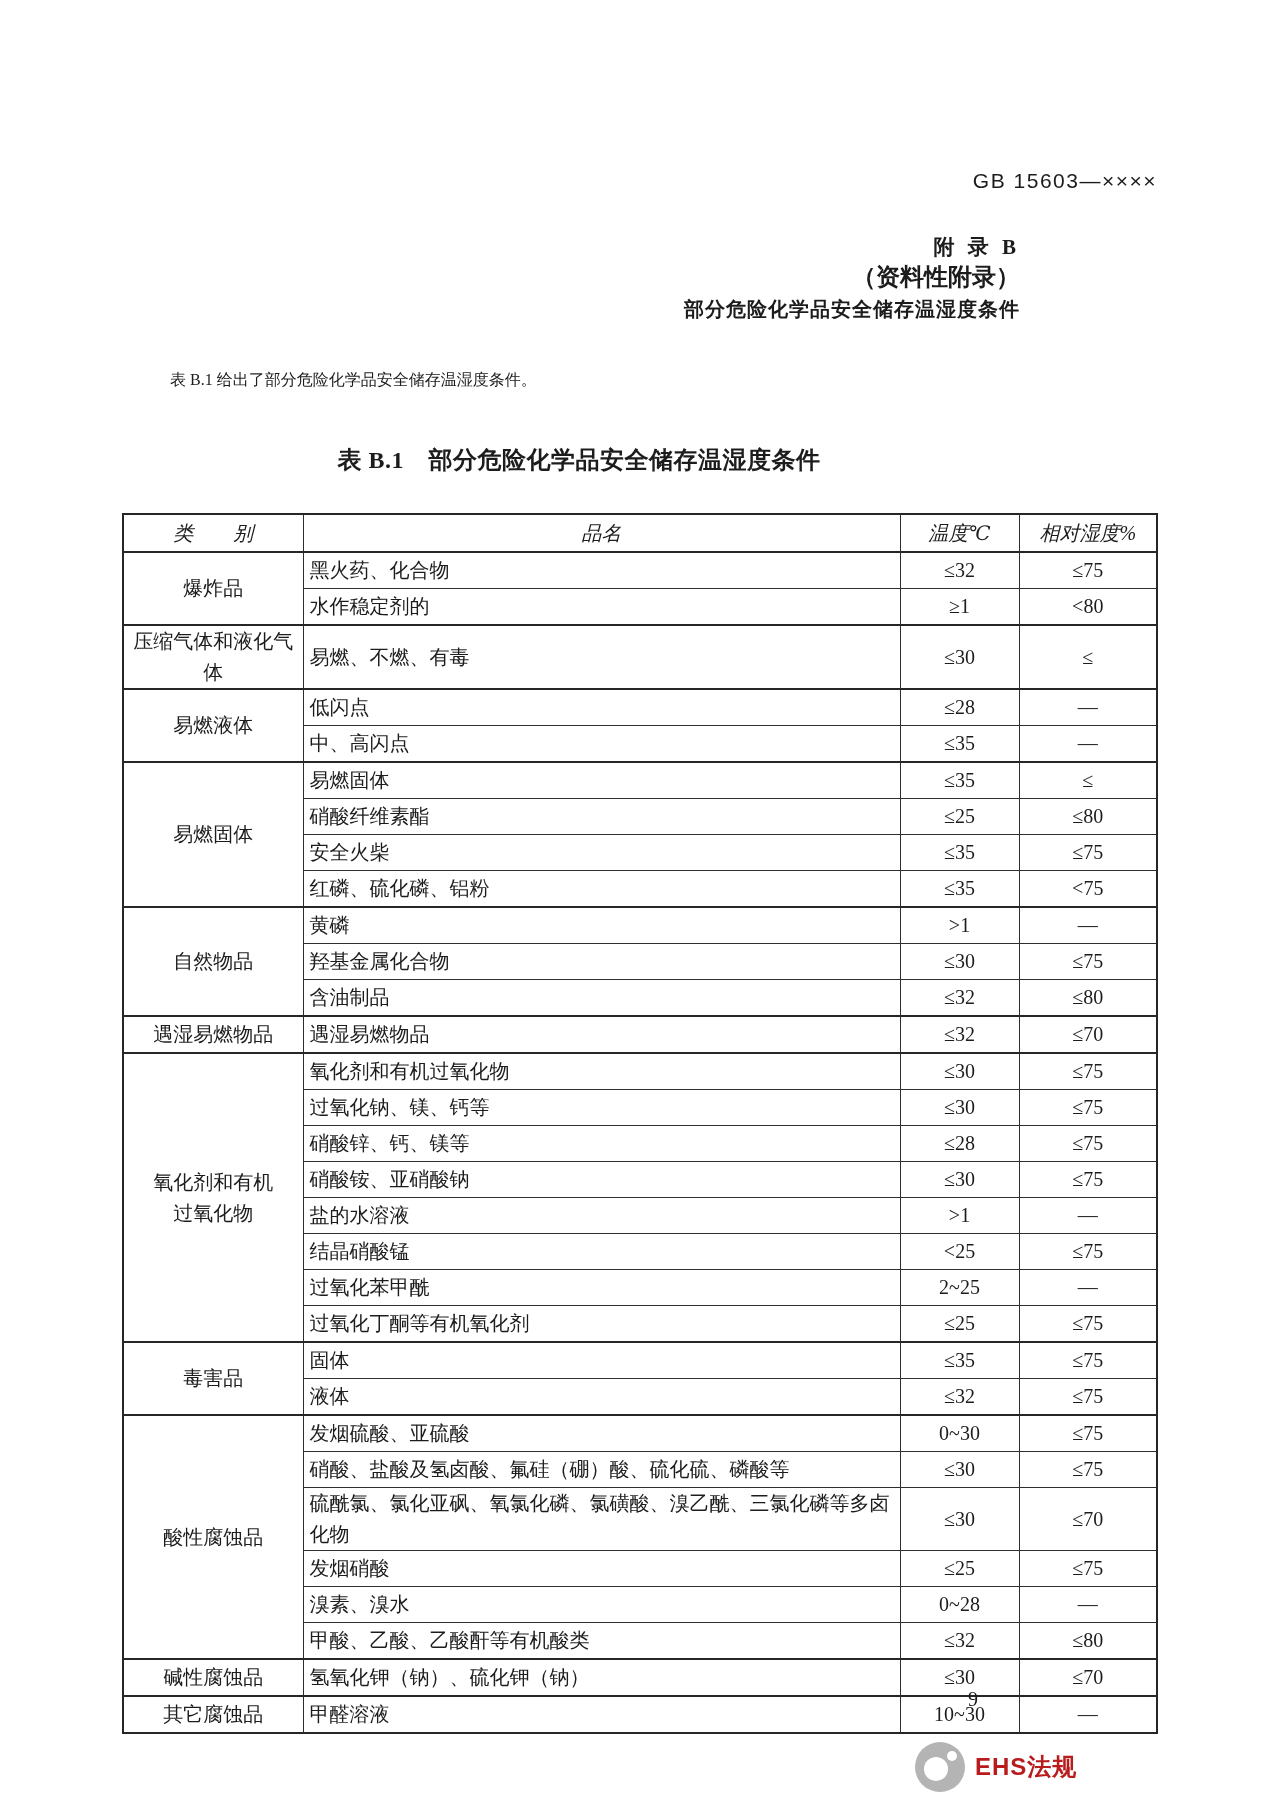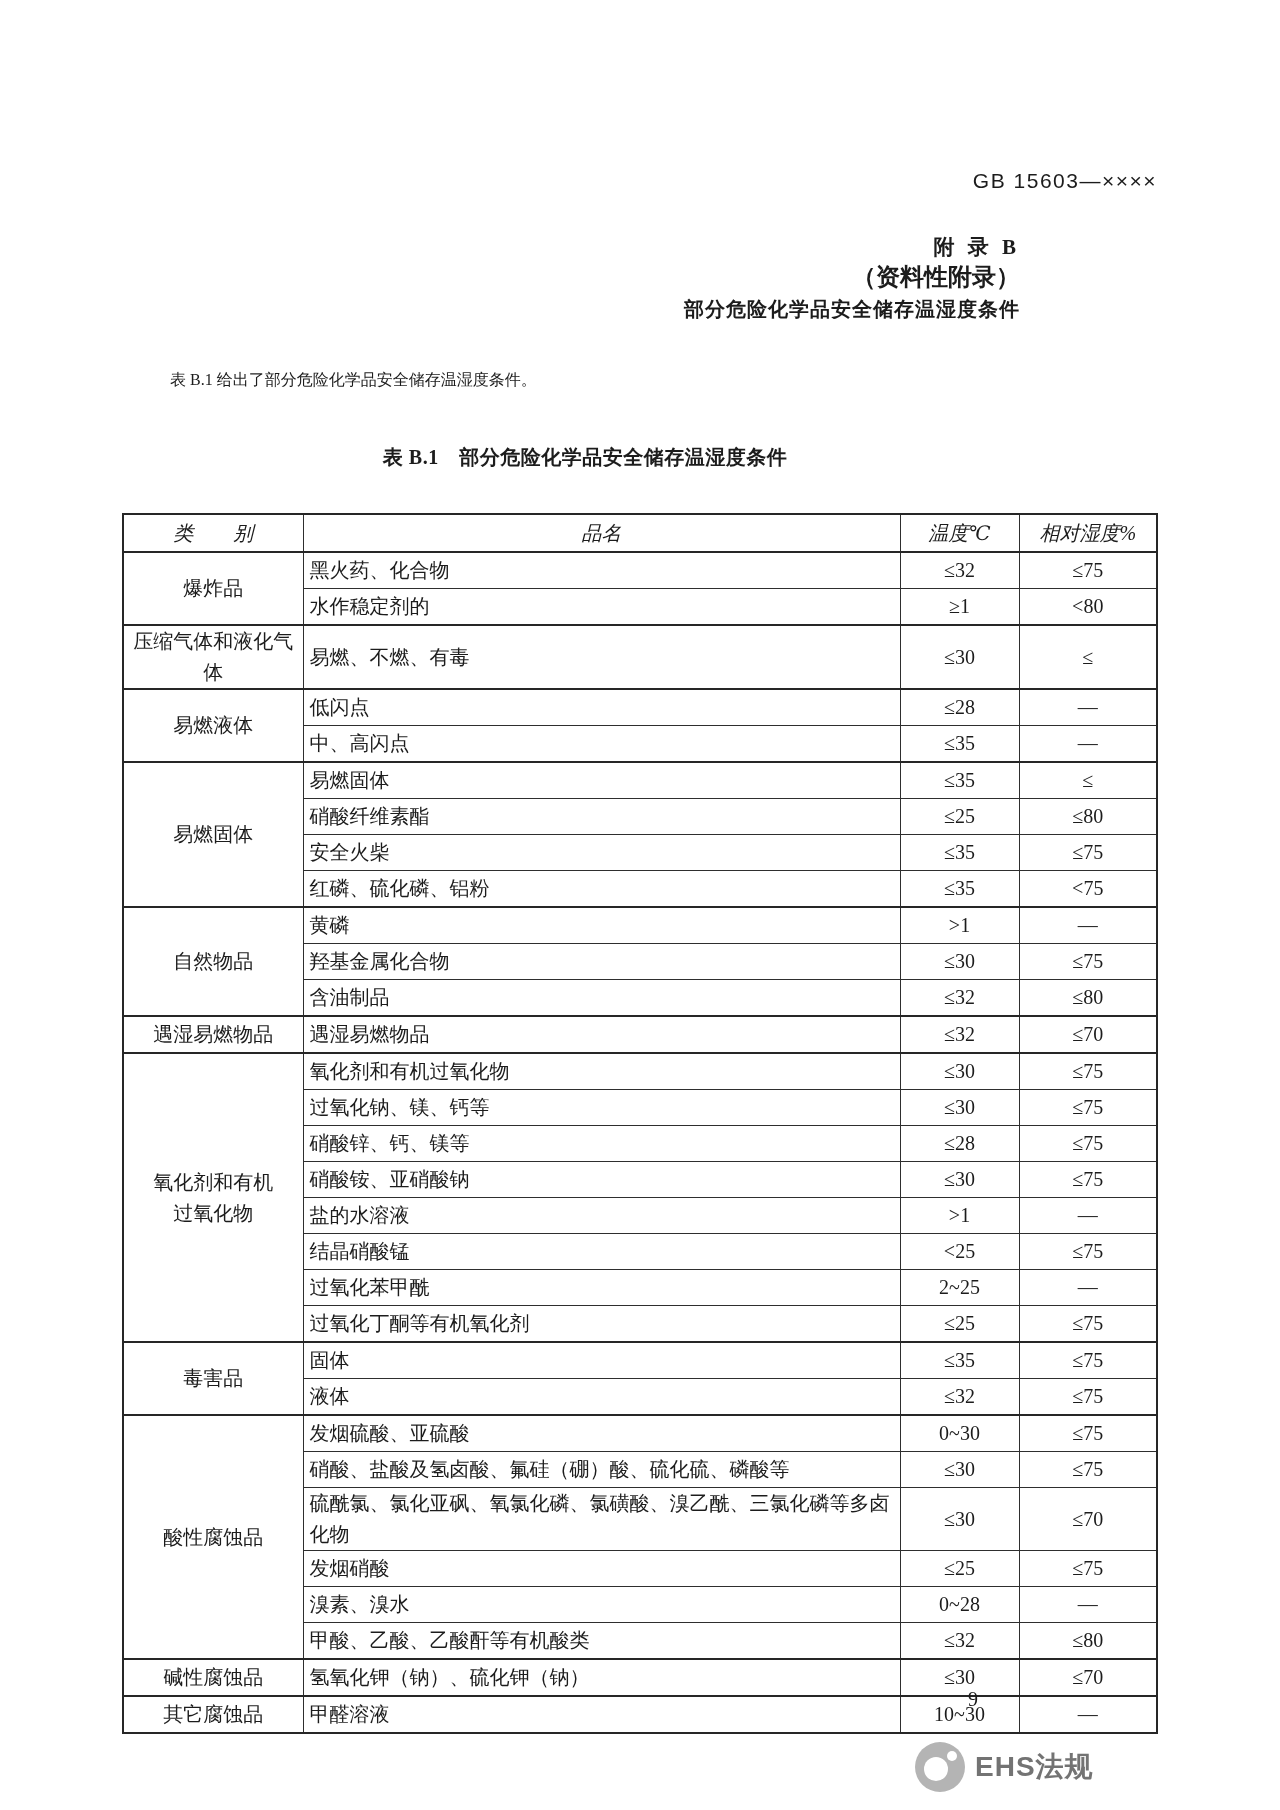--- a/index.html
+++ b/index.html
@@ -11,22 +11,22 @@
   .doc-number{
     position:absolute;top:133px;left:122px;width:1035px;text-align:right;
     font-size:21px;letter-spacing:1.5px;font-family:"Liberation Sans","DejaVu Sans",sans-serif;margin-top:36px;
   }
   .headings{position:absolute;left:122px;top:232px;width:898px;text-align:right;}
   .appendix-title{font-size:21px;font-weight:bold;letter-spacing:4px;line-height:30px;}
   .appendix-subtitle{font-size:24px;font-weight:bold;line-height:31px;}
   .appendix-heading{font-size:20px;font-weight:bold;letter-spacing:1px;line-height:32px;}
   .intro{position:absolute;left:170px;top:370px;font-size:16px;margin:0;}
   .table-caption{
-    position:absolute;left:136px;top:444px;width:898px;text-align:center;
-    font-size:20px;font-weight:bold;letter-spacing:0.5px;
+    position:absolute;left:130px;top:444px;width:898px;text-align:center;
+    font-size:24px;font-weight:bold;letter-spacing:0.5px;
   }
   table.cond{
     position:absolute;left:122px;top:513px;width:1034px;
     border-collapse:collapse;table-layout:fixed;
     border:2.5px solid #262626;
   }
   table.cond col.c-cat{width:180px;}
   table.cond col.c-name{width:597px;}
   table.cond col.c-temp{width:119px;}
   table.cond col.c-hum{width:138px;}
@@ -47,21 +47,21 @@
   }
   .wm-icon{width:50px;height:50px;border-radius:50%;background:#b4b4b4;position:relative;flex:0 0 auto;}
   .wm-icon::before{
     content:"";position:absolute;left:9px;top:15px;width:24px;height:24px;
     background:#ffffff;border-radius:50%;
   }
   .wm-icon::after{
     content:"";position:absolute;right:8px;top:9px;width:10px;height:10px;
     background:#ffffff;border-radius:50%;
   }
-  .wm-text{font-size:28px;font-weight:bold;color:#737373;letter-spacing:1px;}
+  .wm-text{font-size:24px;font-weight:bold;color:#b91c1c;letter-spacing:1px;}
 </style>
 </head>
 <body>
 
 <div class="doc-number">GB 15603—××××</div>
 
 <div class="headings">
   <div class="appendix-title">附 录 B</div>
   <div class="appendix-subtitle">（资料性附录）</div>
   <div class="appendix-heading">部分危险化学品安全储存温湿度条件</div>

